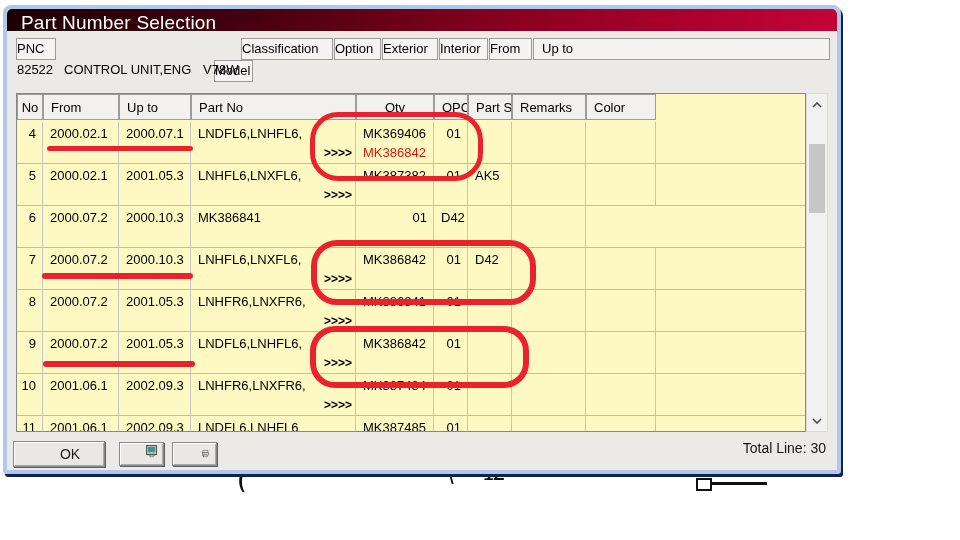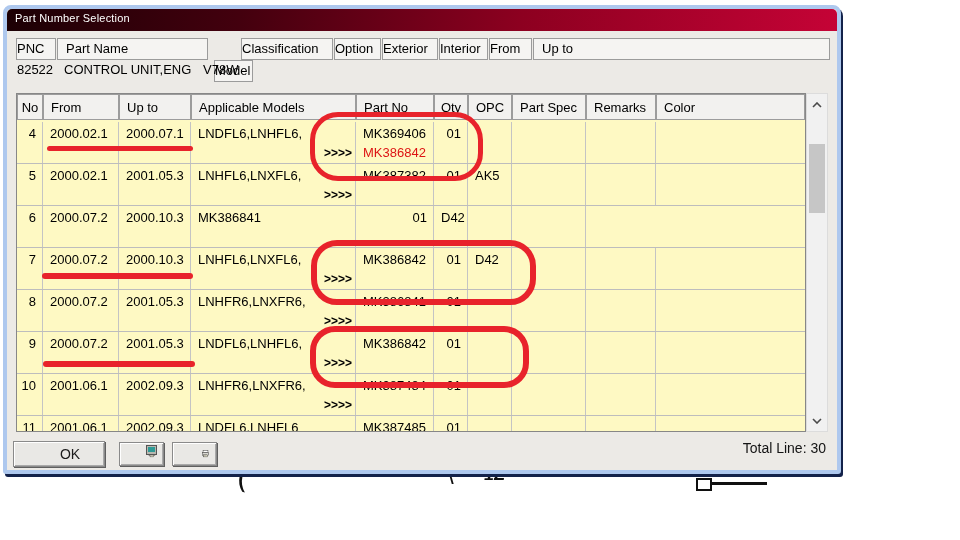--- a/index.html
+++ b/index.html
@@ -18,21 +18,21 @@
   .frag-line{left:711px;top:482px;width:56px;height:3px;background:#101010;z-index:1;}
   .frag-14976{left:765px;top:460px;font-size:18px;font-weight:bold;letter-spacing:2px;}
 
   
   .dialog{left:3px;top:5px;width:830px;height:461px;background:#ECEAE6;
           border:4px solid #AEC8EE;border-radius:8px 8px 3px 3px;z-index:2;
           box-shadow:2px 3px 0 0 #13224a;}
   .titlebar{left:7px;top:9px;width:830px;height:22px;z-index:3;
             background:linear-gradient(97deg,#1c0004 0%,#43000e 28%,#8d0020 62%,#c50336 100%);
             border-radius:5px 5px 0 0;}
-  .titlebar span{display:block;padding:3px 0 0 8px;color:#fff;font-size:11px;letter-spacing:0.2px;}
+  .titlebar span{display:block;padding:3px 0 0 14px;color:#fff;font-size:19px;letter-spacing:0.2px;}
 
   
   .hbox{position:absolute;top:38px;height:20px;background:#F5F4F2;border:1px solid #9b9b9b;
         font-size:13px;line-height:20px;z-index:3;padding:0;white-space:nowrap;overflow:hidden;}
   .hbox.pad{padding-left:8px;}
   .hbox.ctr{text-align:left;}
   .ibox{position:absolute;top:61px;height:18px;font-size:13px;line-height:18px;z-index:3;white-space:nowrap;}
 
   
   .table{left:16px;top:93px;width:790px;height:339px;background:#fef9c3;border:1px solid #878787;
@@ -97,39 +97,37 @@
   <div class="abs frag-icon"></div>
   <div class="abs frag-line"></div>
   <div class="frag frag-14976">14976</div>
 
   <div class="abs dialog"></div>
   <div class="abs titlebar">
     <span>Part Number Selection</span>
   </div>
 
   <div class="hbox ctr" style="left:16px;width:38px;">PNC</div>
-  <div class="hbox pad" style="left:57px;width:141px;">Part Name</div>
   <div class="hbox ctr" style="left:214px;width:37px;margin-top:22px;">Model</div>
   <div class="hbox ctr" style="left:241px;width:90px;">Classification</div>
   <div class="hbox ctr" style="left:334px;width:45px;">Option</div>
   <div class="hbox ctr" style="left:382px;width:54px;">Exterior</div>
   <div class="hbox ctr" style="left:439px;width:47px;">Interior</div>
   <div class="hbox ctr" style="left:489px;width:41px;">From</div>
   <div class="hbox pad" style="left:533px;width:287px;">Up to</div>
 
   <div class="ibox" style="left:16px;width:38px;text-align:center;">82522</div>
   <div class="ibox" style="left:64px;">CONTROL UNIT,ENG</div>
   <div class="ibox" style="left:203px;">V78W</div>
 
   <div class="abs table">
     <div class="grid thead">
       <div class="cell ctr">No</div>
       <div class="cell pad">From</div>
       <div class="cell pad">Up to</div>
-      <div class="cell pad">Applicable Models</div>
       <div class="cell pad">Part No</div>
       <div class="cell ctr">Qty</div>
       <div class="cell pad">OPC</div>
       <div class="cell pad">Part Spec</div>
       <div class="cell pad">Remarks</div>
       <div class="cell pad">Color</div>
     </div>
     <div class="tbody">
     <div class="grid trow">
       <div class="bcell num">

